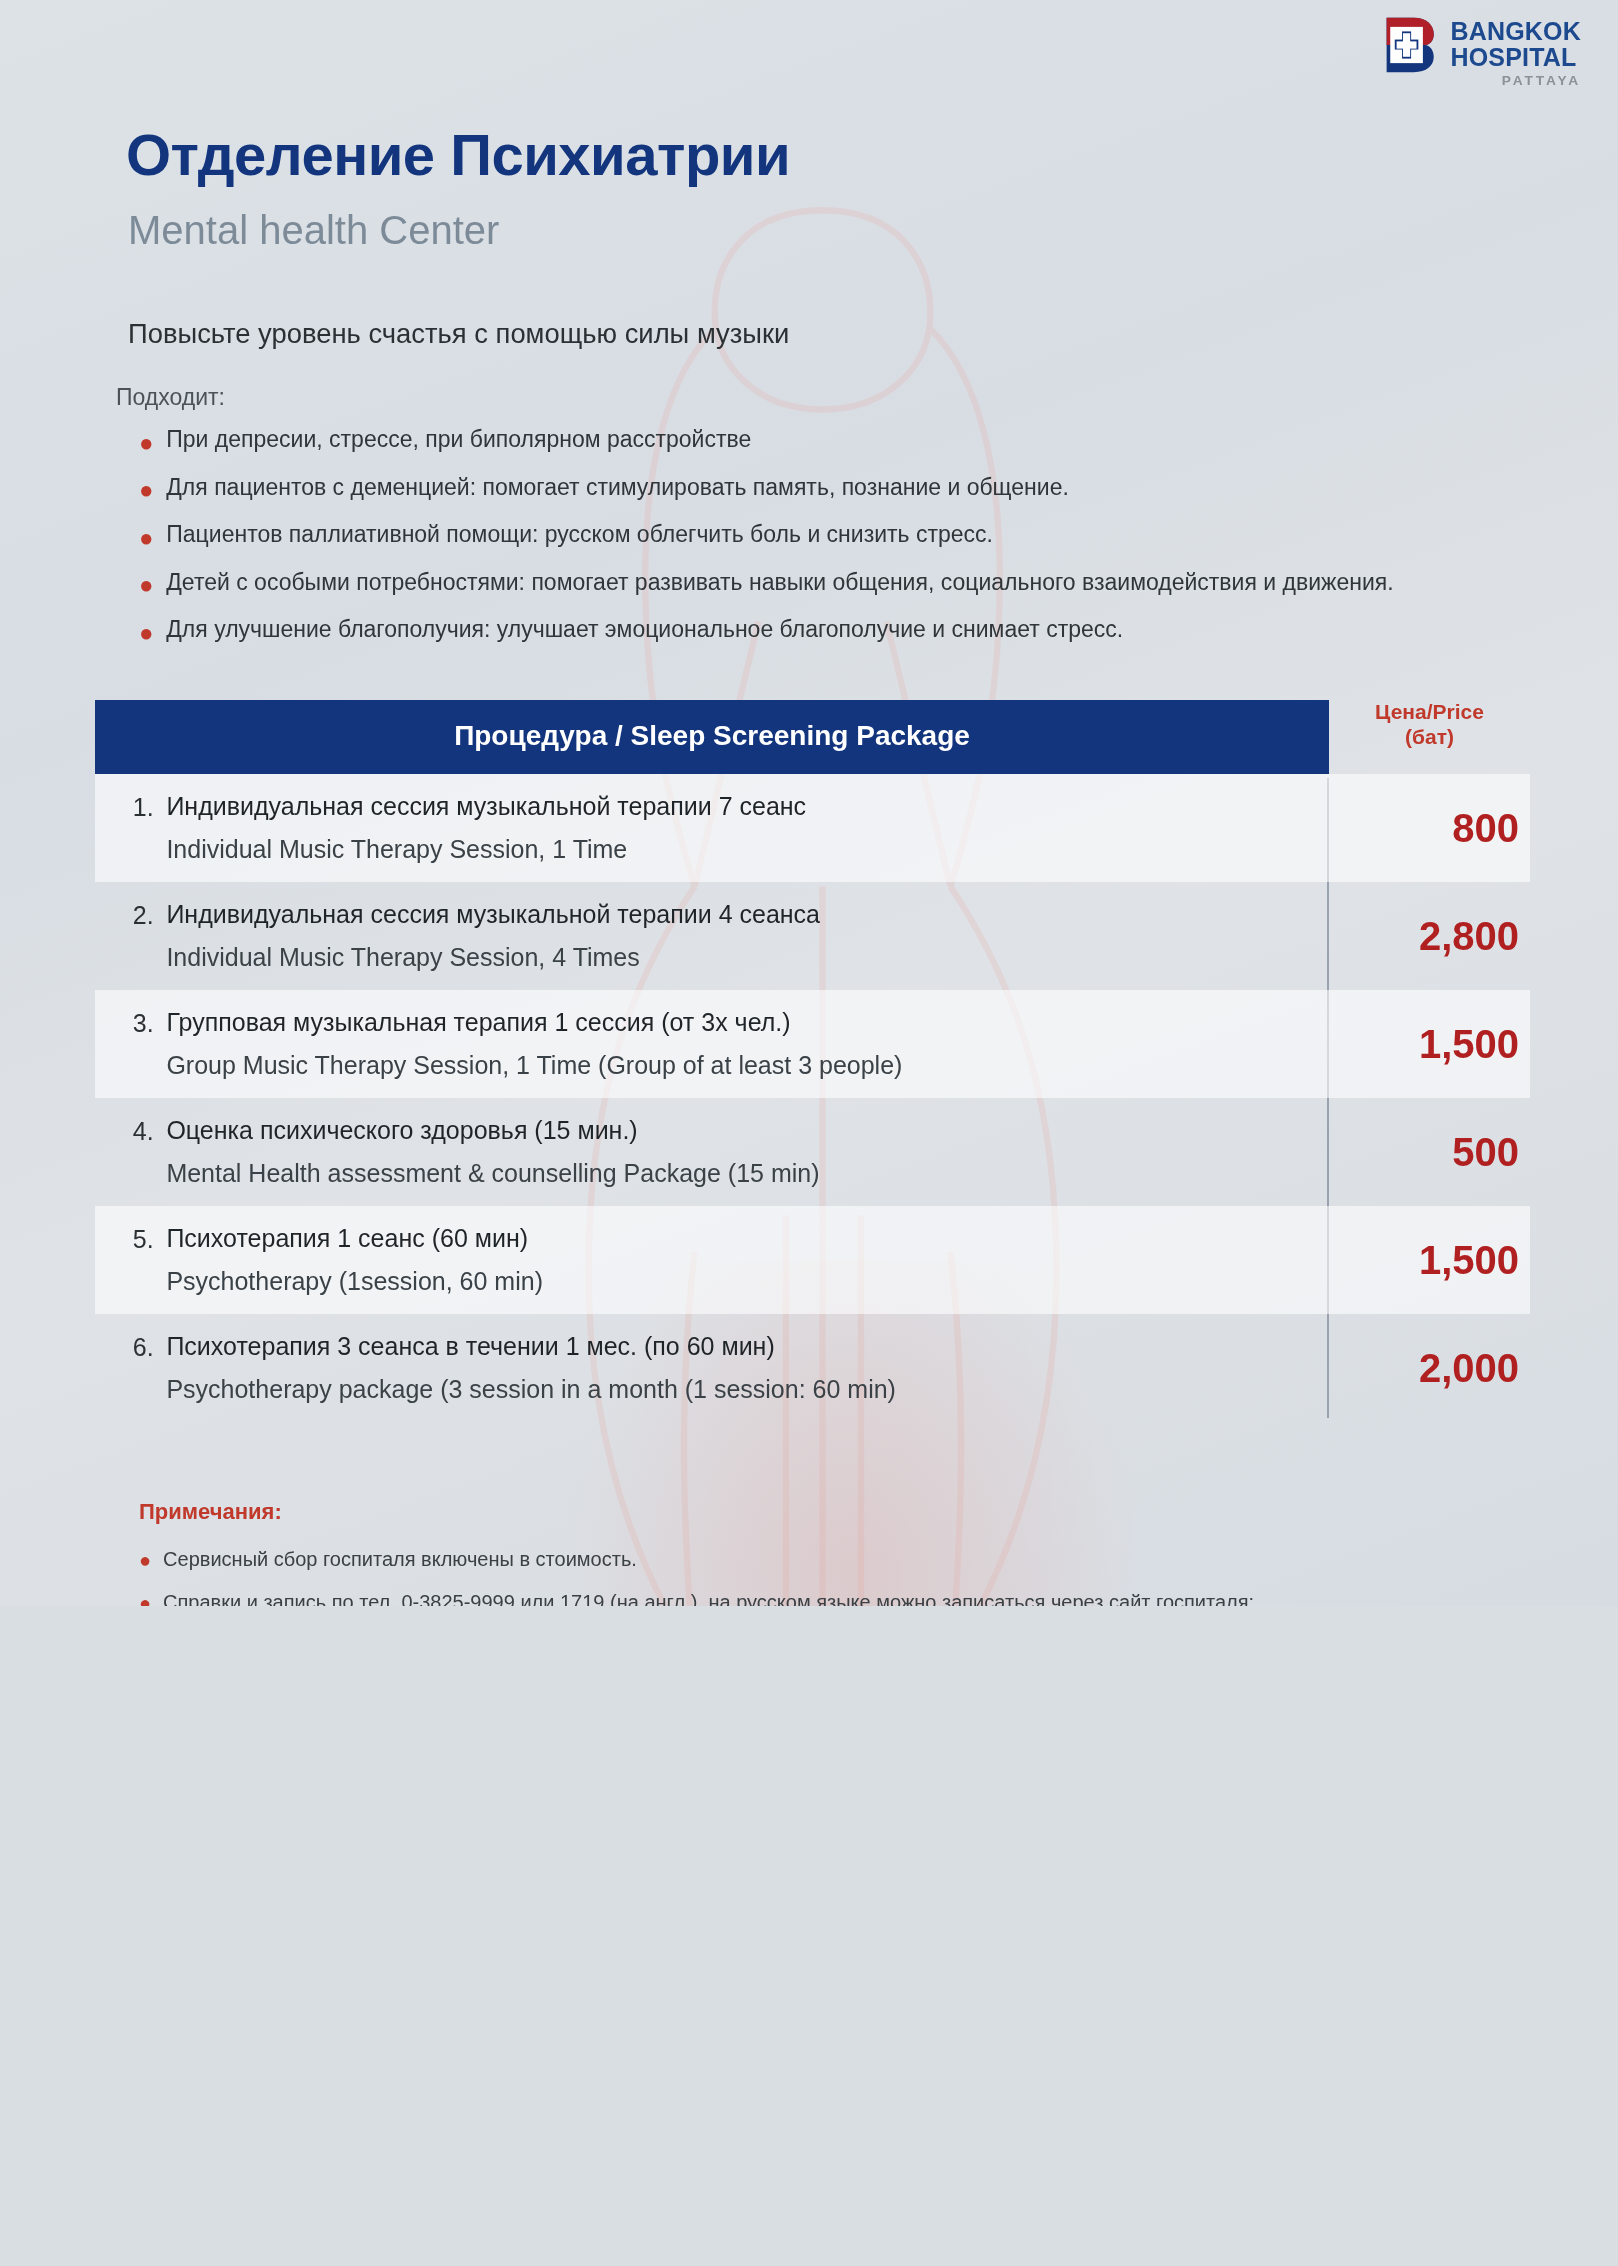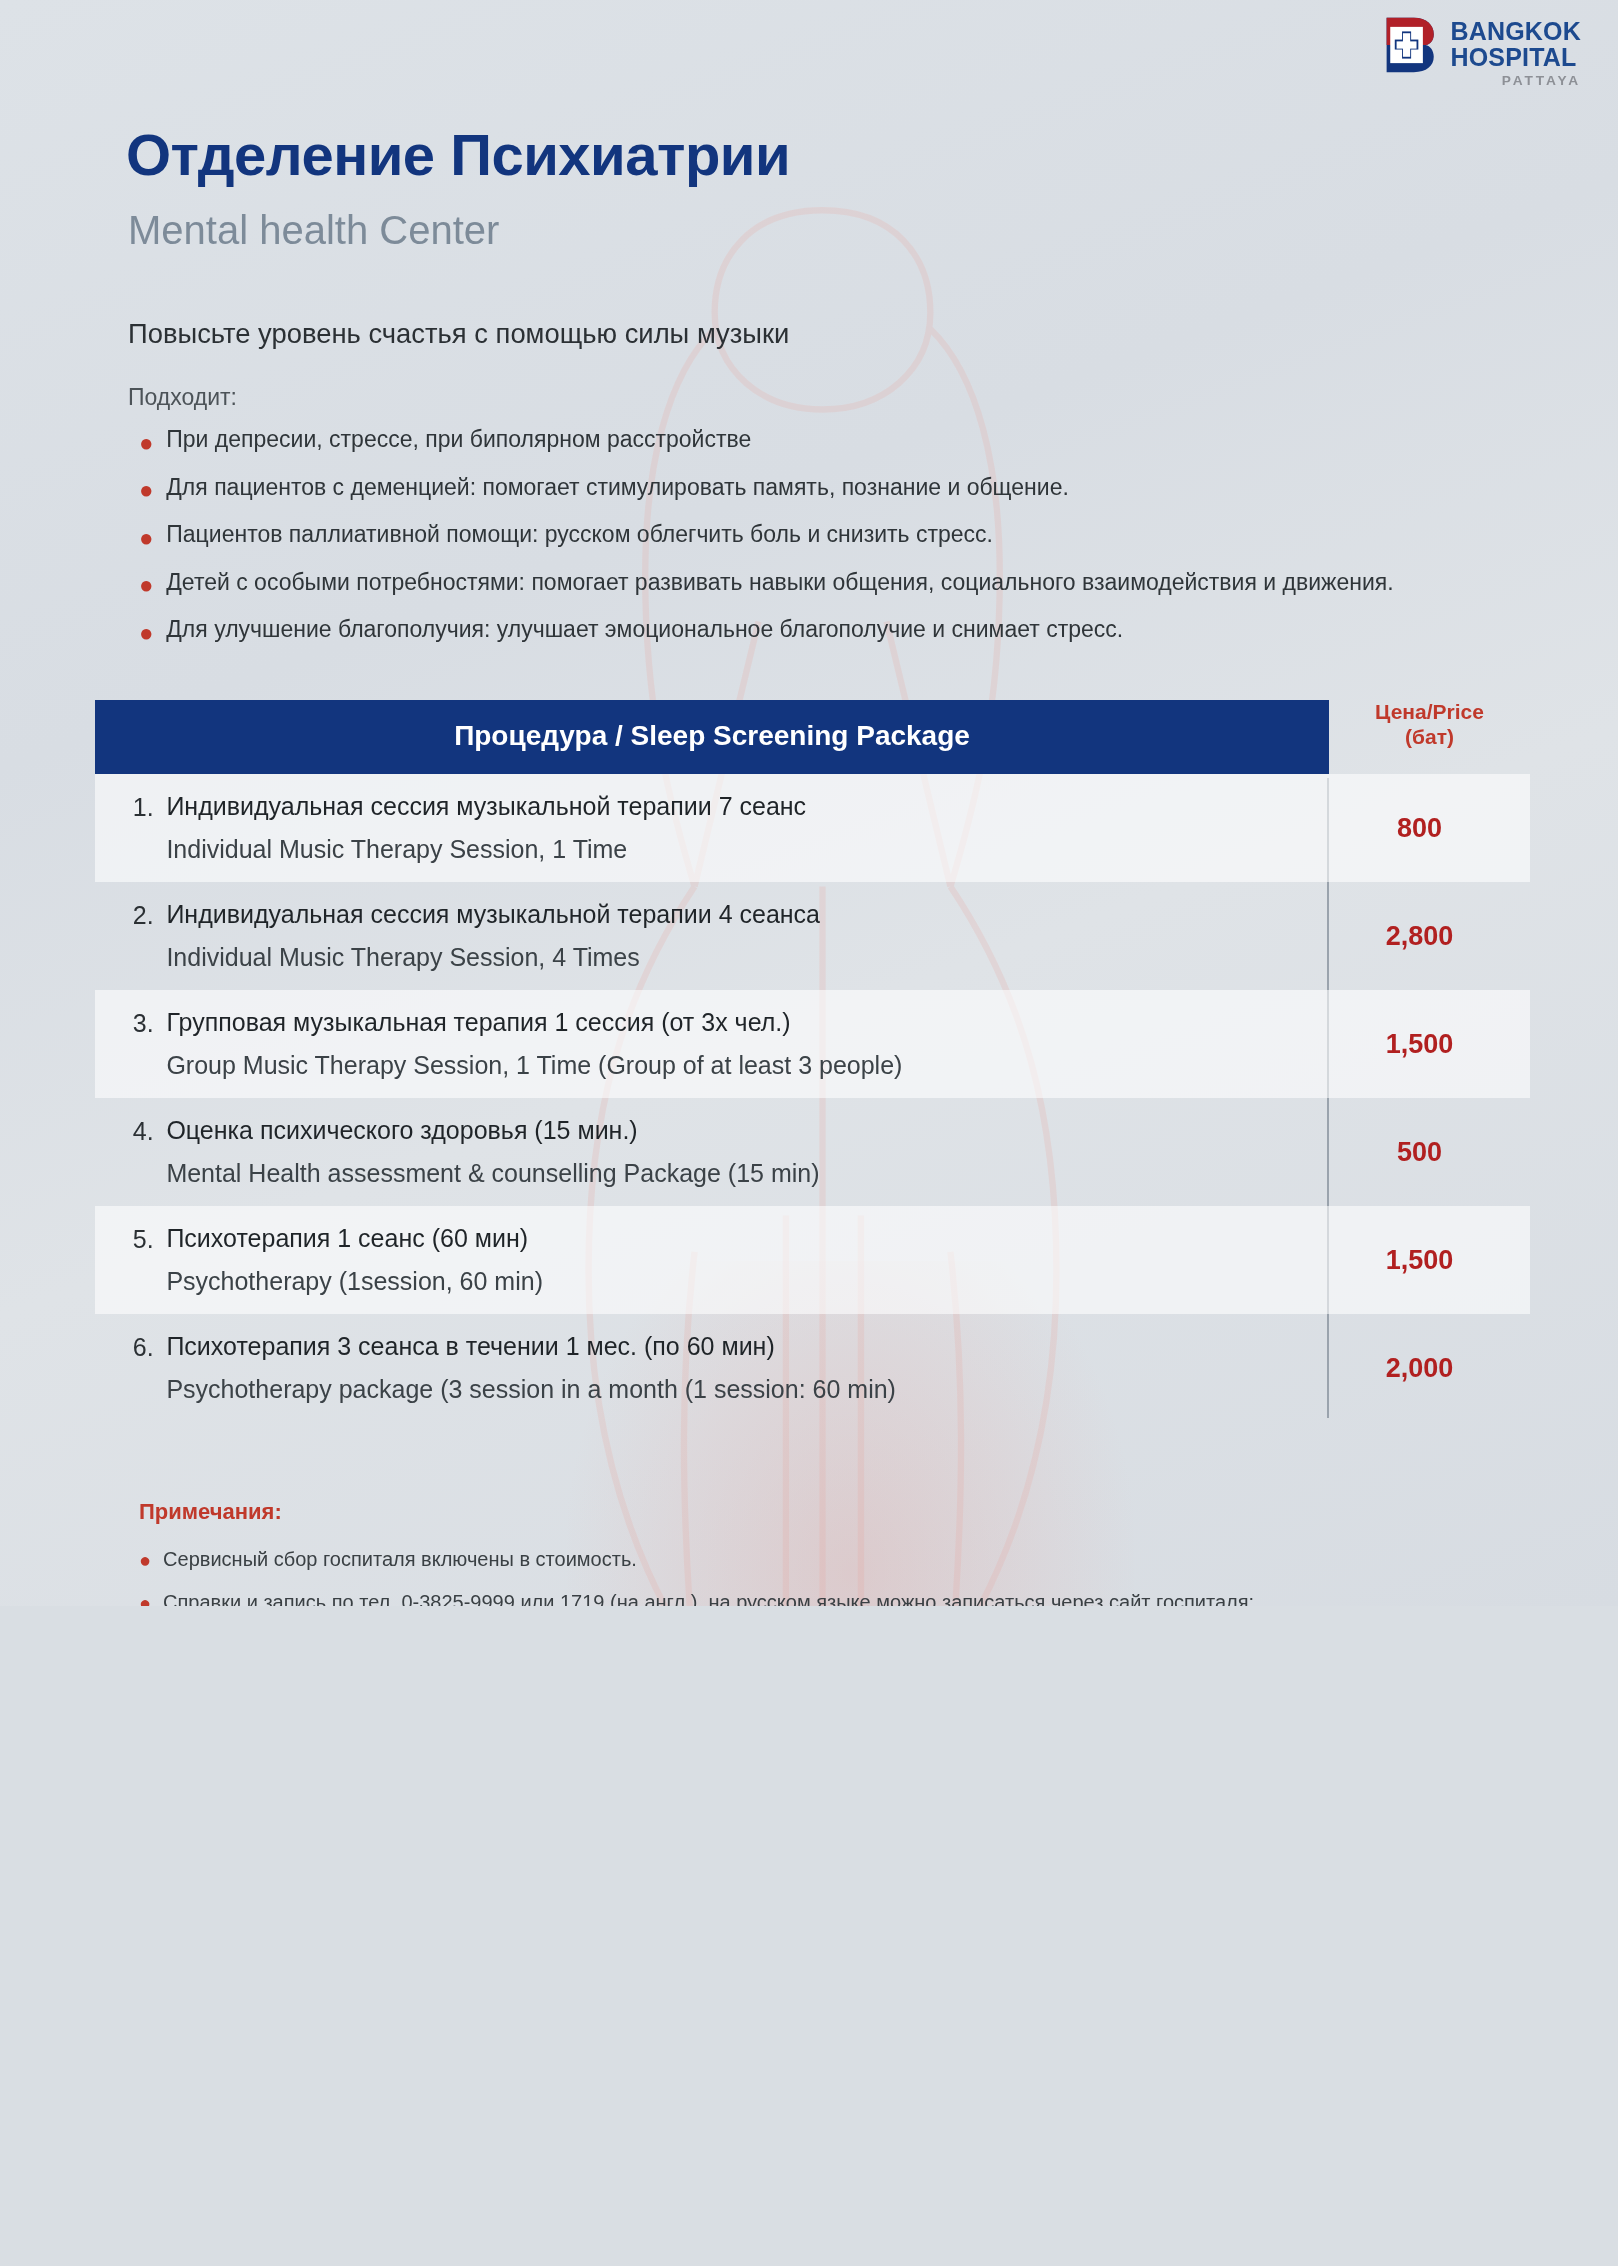--- a/index.html
+++ b/index.html
@@ -90,21 +90,21 @@
   
   .lead {
     position: absolute;
     left: 128px;
     top: 318px;
     font-size: 27.4px;
     color: #2b3034;
   }
   .suits {
     position: absolute;
-    left: 128px;
+    left: 116px;
     top: 384px;
     font-size: 23px;
     color: #4c5358;
   }
   .bullets {
     position: absolute;
     left: 139px;
     top: 426px;
     width: 1425px;
   }
@@ -196,25 +196,25 @@
     line-height: 1.2;
     margin-bottom: 12.8px;
   }
   .en-line {
     font-size: 25px;
     color: #3b4247;
     line-height: 1.2;
   }
   .row-price {
     flex: 1;
-    text-align: center;
+    text-align: right;
     color: #b12020;
     font-weight: bold;
-    font-size: 27px;
-    padding-right: 20px;
+    font-size: 40px;
+    padding-right: 11px;
     box-sizing: border-box;
   }
 
   
   .notes {
     position: absolute;
     left: 139px;
     top: 1499px;
     width: 1407px;
   }

